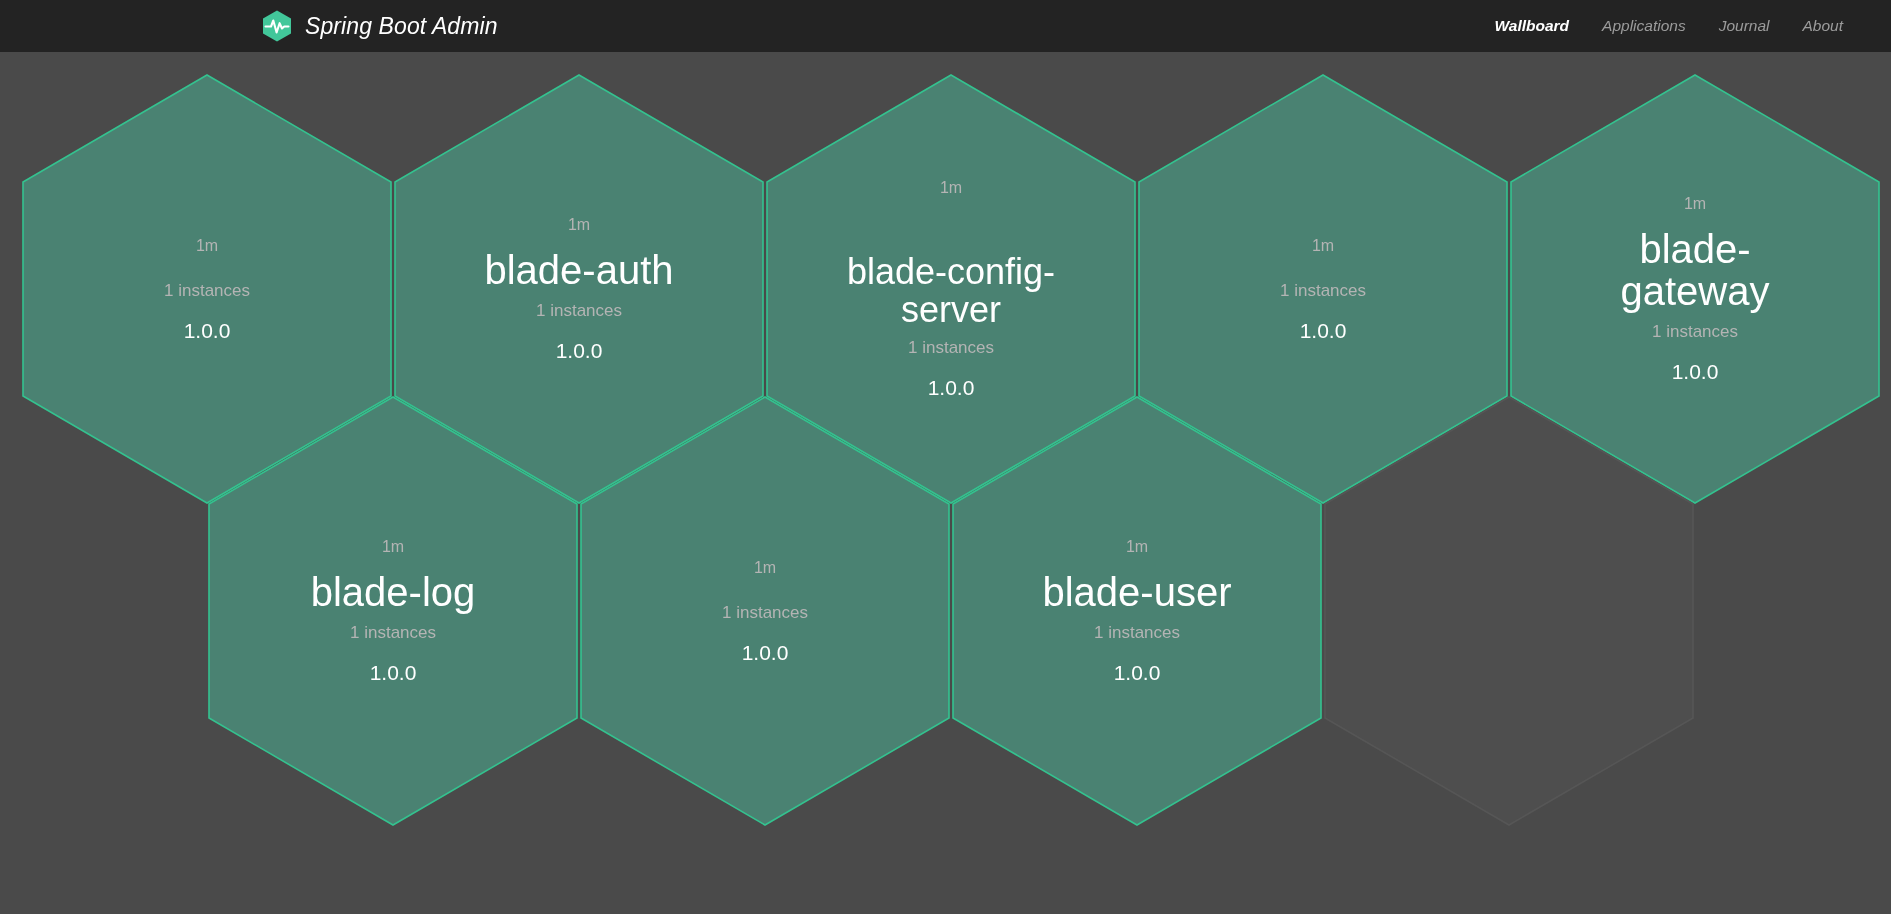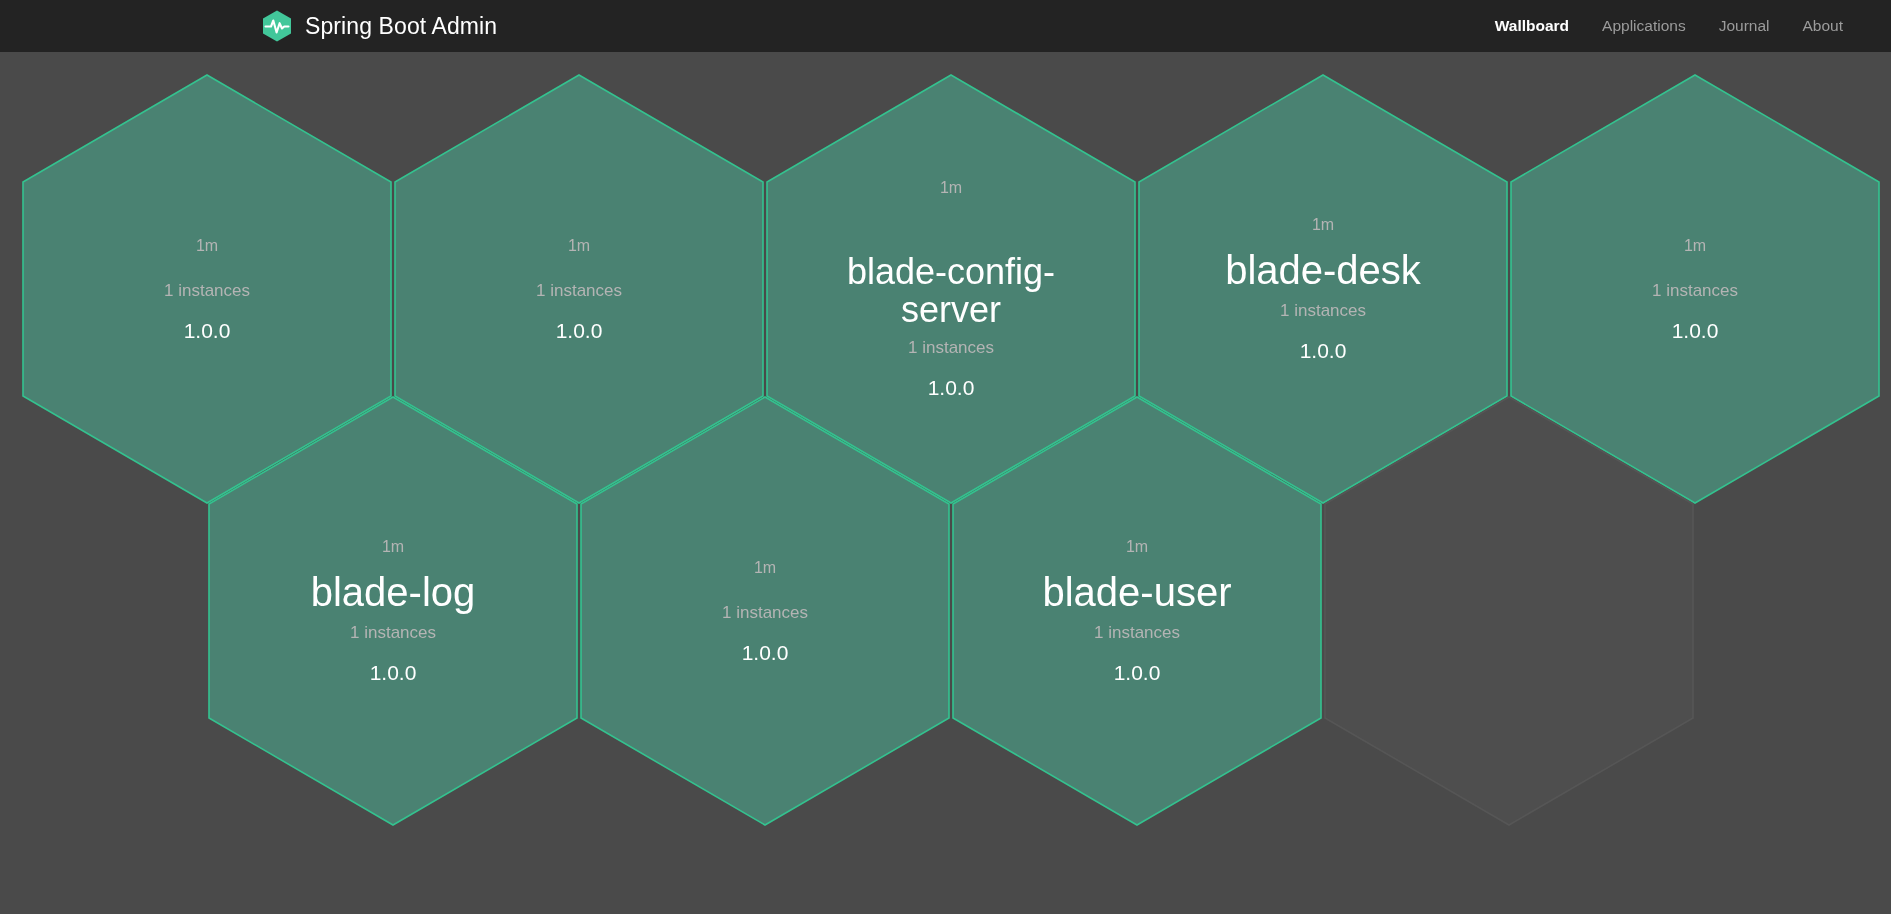--- a/index.html
+++ b/index.html
@@ -17,20 +17,21 @@
   
   .navbar {
     position: absolute;
     top: 0; left: 0;
     width: 1891px;
     height: 52px;
     background: #232323;
     display: flex;
     align-items: center;
     z-index: 50;
+    font-style: italic;
   }
 
   .brand {
     display: flex;
     align-items: center;
     gap: 11px;
     margin-left: 260px;
     text-decoration: none;
   }
 
@@ -173,20 +174,21 @@
       <div class="hex-version">1.0.0</div>
     </div>
   </div>
 
   <div class="hex" style="left: 393px; top: 22px;">
     <svg viewBox="0 0 372 430" preserveAspectRatio="none" aria-hidden="true">
       <polygon class="hex-shape" points="186,1 370,108 370,322 186,429 2,322 2,108" fill="#4a8272" stroke="#34c28f" stroke-width="1.6"></polygon>
     </svg>
     <div class="hex-body">
       <div class="hex-uptime">1m</div>
+      <div class="hex-name">blade-auth</div>
       <div class="hex-instances">1 instances</div>
       <div class="hex-version">1.0.0</div>
     </div>
   </div>
 
   <div class="hex" style="left: 765px; top: 22px;">
     <svg viewBox="0 0 372 430" preserveAspectRatio="none" aria-hidden="true">
       <polygon class="hex-shape" points="186,1 370,108 370,322 186,429 2,322 2,108" fill="#4a8272" stroke="#34c28f" stroke-width="1.6"></polygon>
     </svg>
     <div class="hex-body">
@@ -196,32 +198,32 @@
       <div class="hex-version">1.0.0</div>
     </div>
   </div>
 
   <div class="hex" style="left: 1137px; top: 22px;">
     <svg viewBox="0 0 372 430" preserveAspectRatio="none" aria-hidden="true">
       <polygon class="hex-shape" points="186,1 370,108 370,322 186,429 2,322 2,108" fill="#4a8272" stroke="#34c28f" stroke-width="1.6"></polygon>
     </svg>
     <div class="hex-body">
       <div class="hex-uptime">1m</div>
-      <div class="hex-name">blade-desk</div>
       <div class="hex-instances">1 instances</div>
       <div class="hex-version">1.0.0</div>
     </div>
   </div>
 
   <div class="hex" style="left: 1509px; top: 22px;">
     <svg viewBox="0 0 372 430" preserveAspectRatio="none" aria-hidden="true">
       <polygon class="hex-shape" points="186,1 370,108 370,322 186,429 2,322 2,108" fill="#4a8272" stroke="#34c28f" stroke-width="1.6"></polygon>
     </svg>
     <div class="hex-body">
       <div class="hex-uptime">1m</div>
+      <div class="hex-name">blade-gateway</div>
       <div class="hex-instances">1 instances</div>
       <div class="hex-version">1.0.0</div>
     </div>
   </div>
 
   <div class="hex" style="left: 207px; top: 344px;">
     <svg viewBox="0 0 372 430" preserveAspectRatio="none" aria-hidden="true">
       <polygon class="hex-shape" points="186,1 370,108 370,322 186,429 2,322 2,108" fill="#4a8272" stroke="#34c28f" stroke-width="1.6"></polygon>
     </svg>
     <div class="hex-body">

